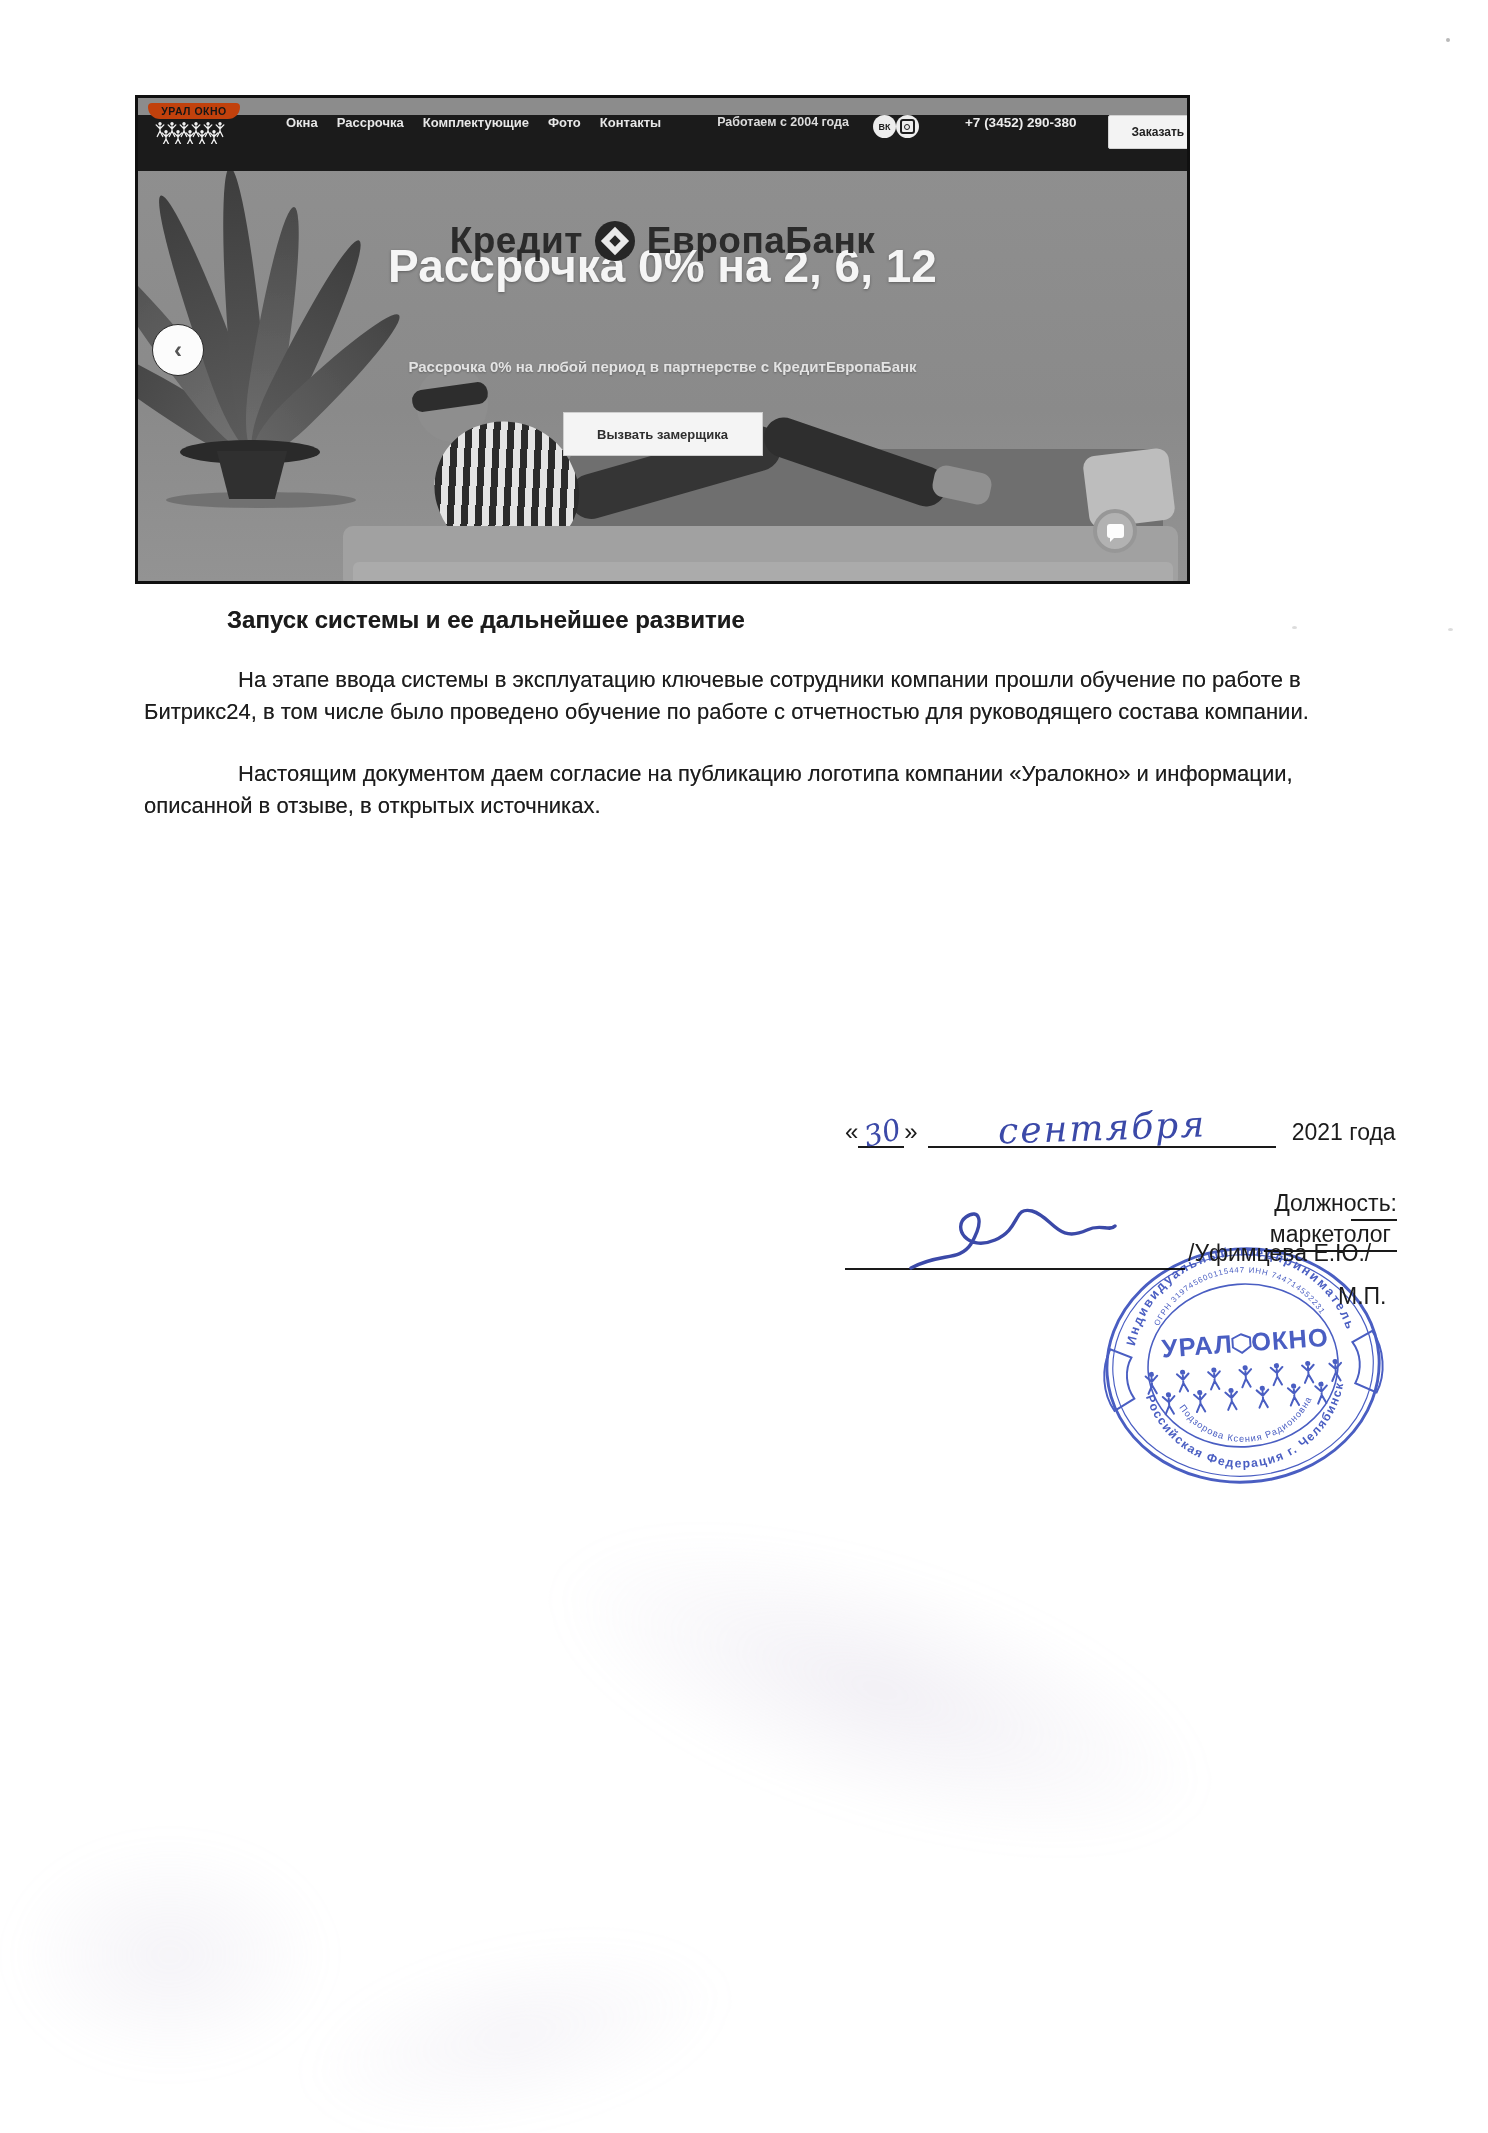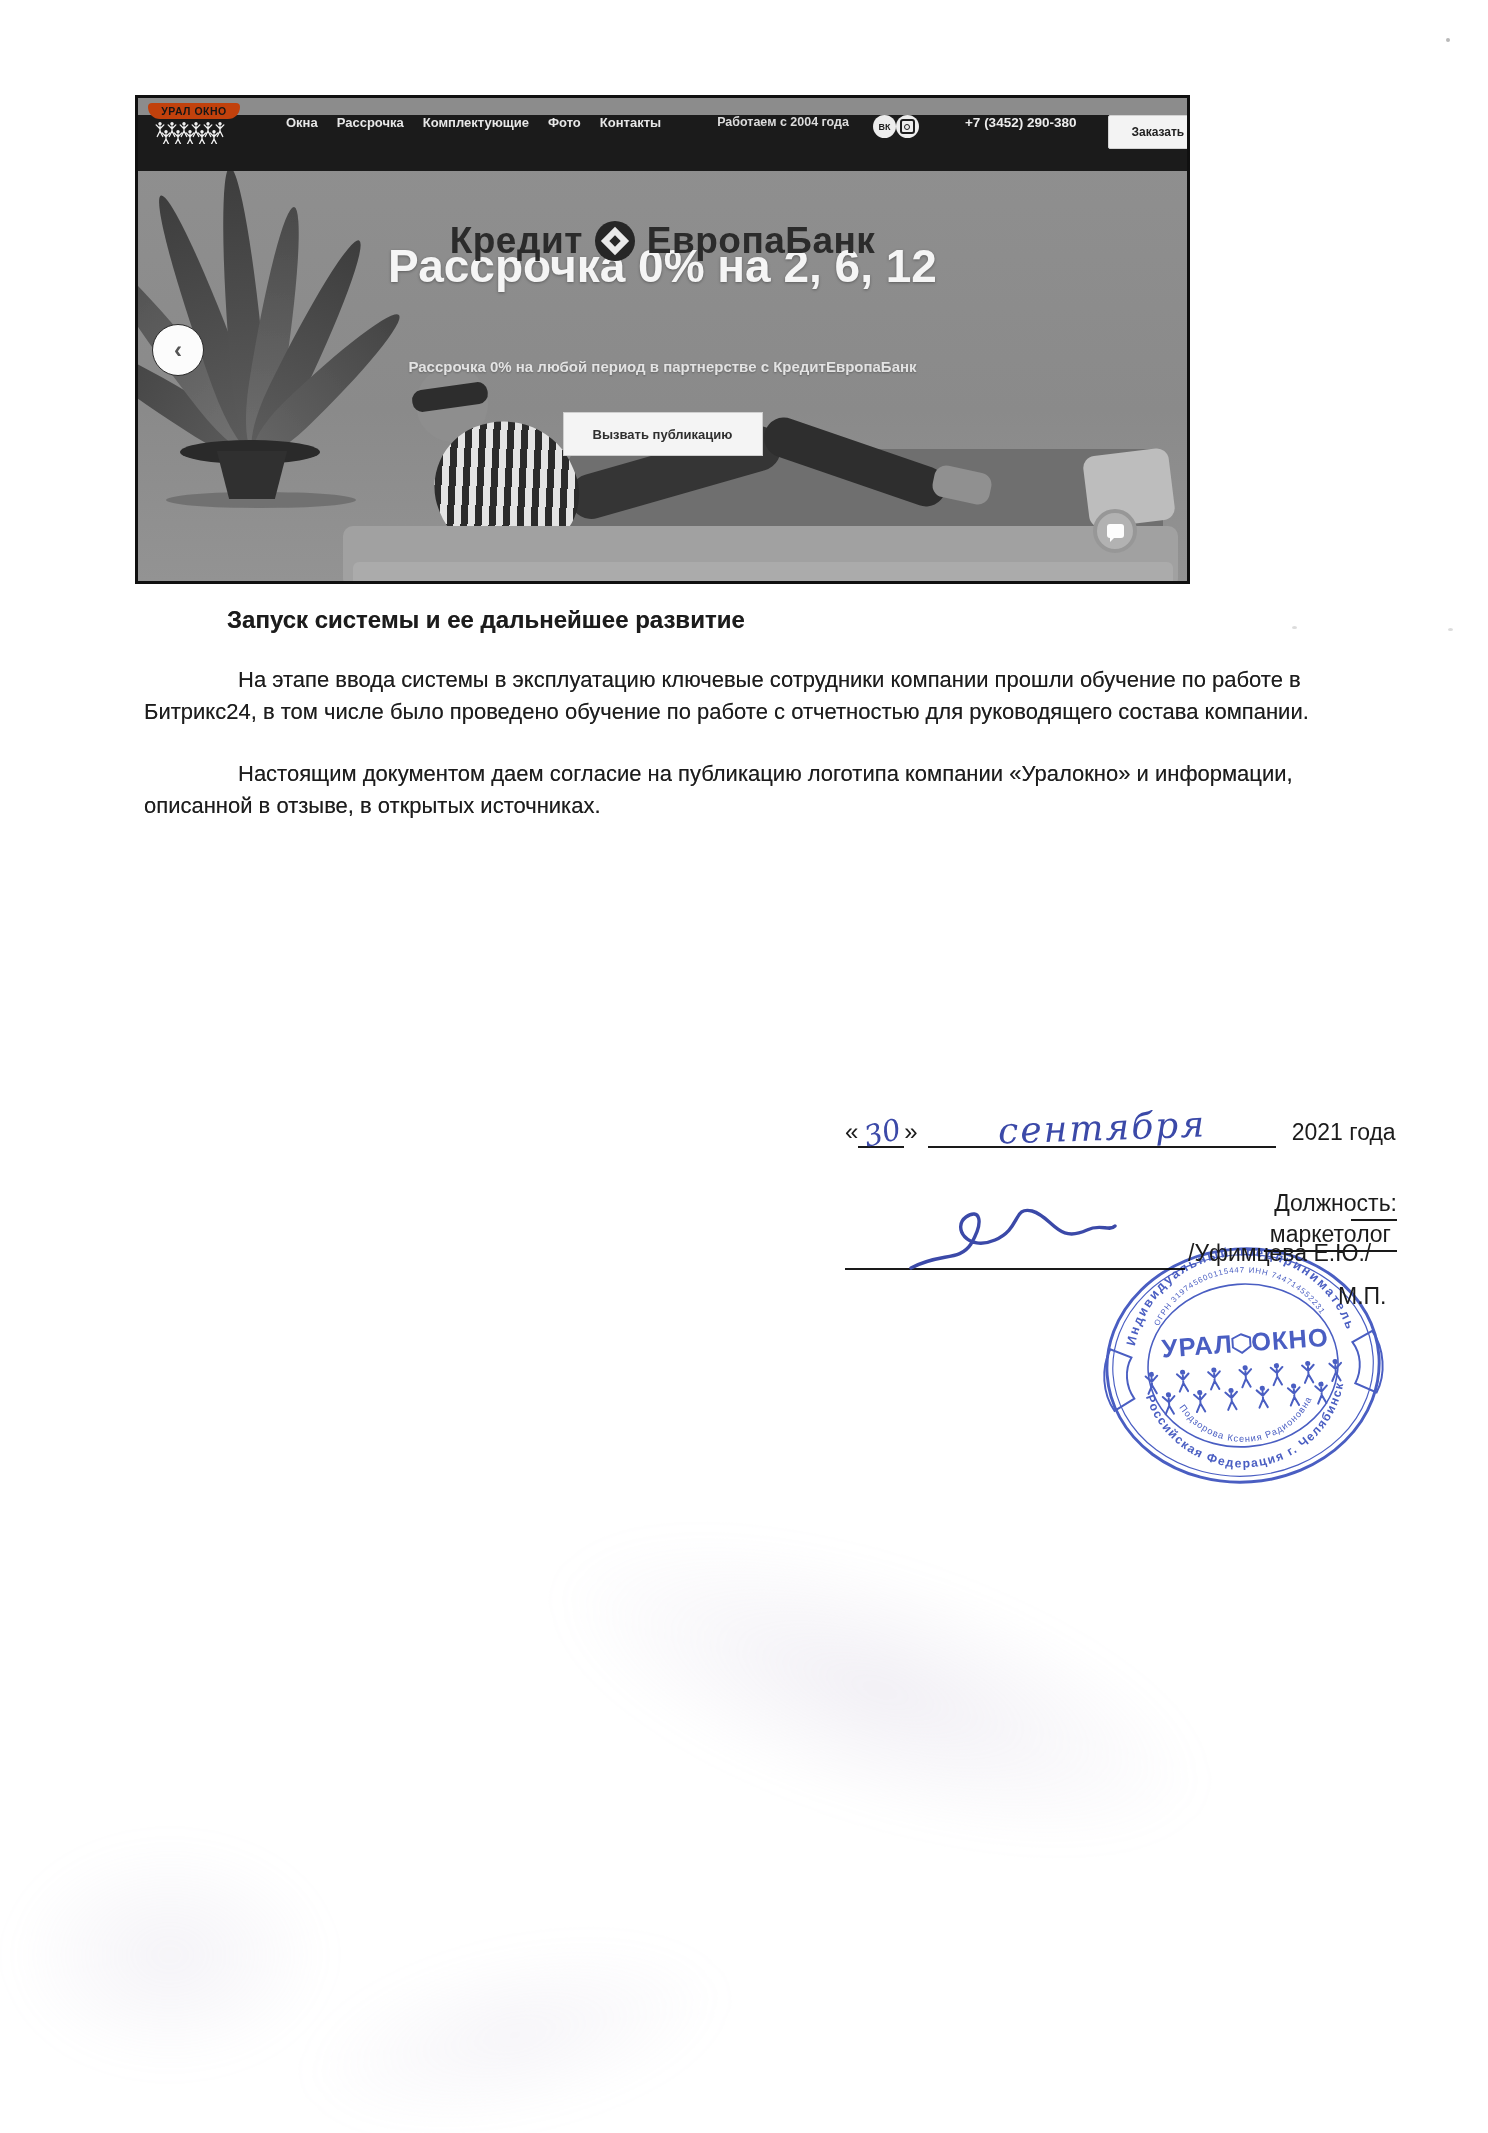--- a/index.html
+++ b/index.html
@@ -221,21 +221,21 @@
             <span class="d1"></span>
             <span class="d2"></span>
           </span>
         <span class="bank-word">ЕвропаБанк</span>
       </div>
 
       <div class="hero-title">
         <div>Рассрочка 0% на 2, 6, 12</div>
       </div>
       <div class="hero-sub">Рассрочка 0% на любой период в партнерстве с КредитЕвропаБанк</div>
-      <button class="hero-cta">Вызвать публикацию</button>
+      <button class="hero-cta">Вызвать замерщика</button>
 
       <div class="arrow-btn">‹</div>
       <div class="chat-btn">
         <span class="chat-bubble"></span>
       </div>
     </div>
   </div>
 
   <div class="doc-text">
     <div class="doc-heading">Запуск системы и ее дальнейшее развитие</div>

